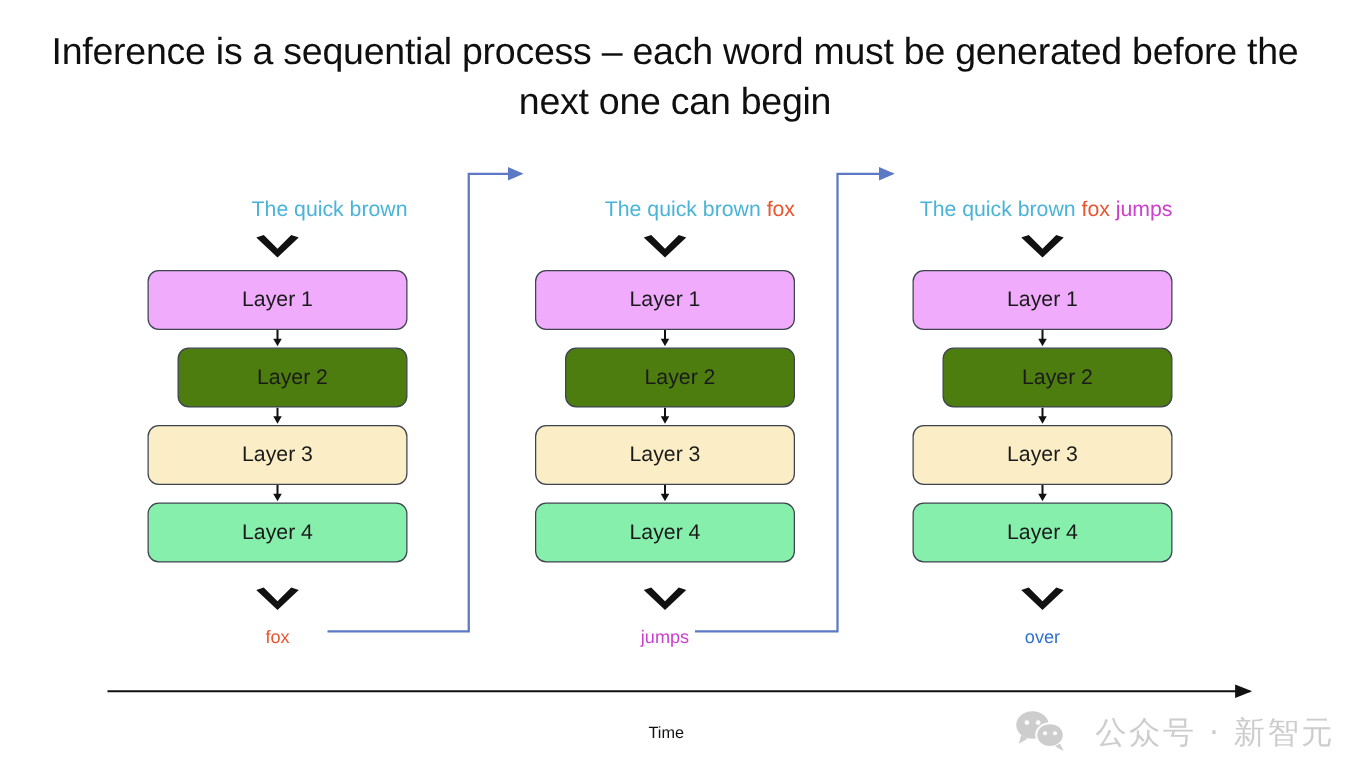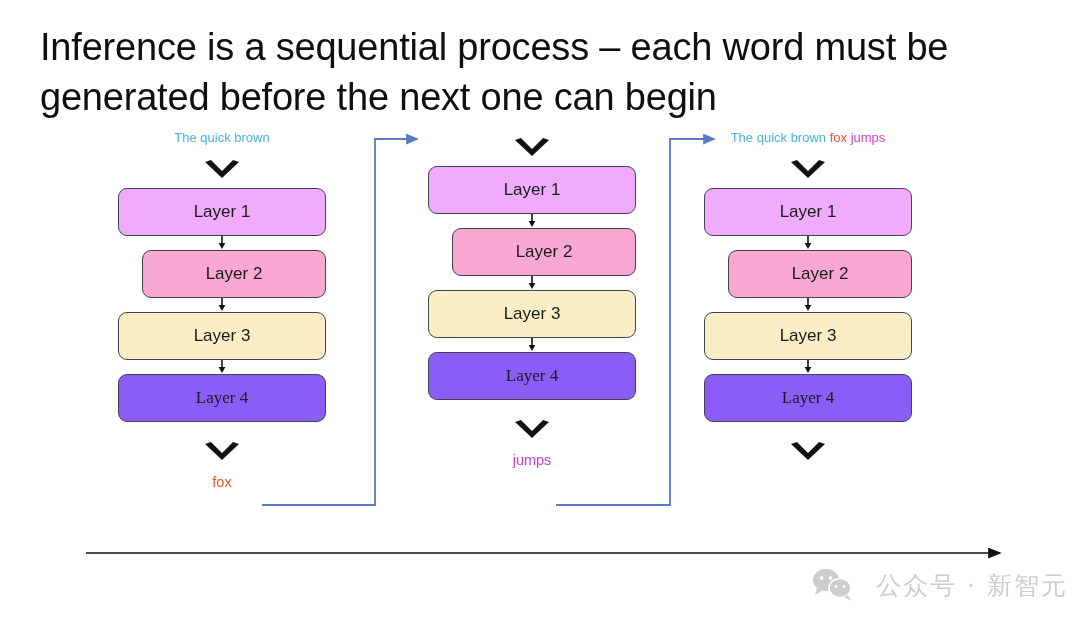--- a/index.html
+++ b/index.html
@@ -18,42 +18,44 @@
     width: 1080px;
     height: 620px;
   }
 
   
   .title {
     position: absolute;
     left: 40px;
     top: 22px;
     width: 1000px;
-    font-size: 38px;
+    text-align: center;
+    font-size: 30px;
     line-height: 1.32;
     color: #0f0f0f;
     letter-spacing: -0.2px;
   }
 
   
   .column {
     position: absolute;
     top: 130px;
     width: 208px;
   }
   .col-1 { left: 118px; }
   .col-2 { left: 428px; }
-  .col-3 { left: 704px; }
+  .col-3 { left: 730px; }
 
   .prompt {
     height: 22px;
-    text-align: center;
-    font-size: 13px;
+    text-align: right;
+    font-size: 17px;
     white-space: nowrap;
     color: #4ab3d8;
+    margin-top: 28px;
   }
   .tok-ctx   { color: #4ab3d8; }
   .tok-fox   { color: #e8552f; }
   .tok-jumps { color: #cc3fcc; }
   .tok-over  { color: #2f70d0; }
 
   .chev {
     height: 36px;
     display: flex;
     align-items: center;
@@ -69,23 +71,23 @@
     border: 1.4px solid #3d4450;
     border-radius: 9px;
     display: flex;
     align-items: center;
     justify-content: center;
     font-size: 17px;
     color: #1a1a1a;
     box-sizing: border-box;
   }
   .layer-1 { background: #f0abfc; }
-  .layer-2 { background: #f9a8d4; margin-left: 24px; }
+  .layer-2 { background: #4d7c0f; margin-left: 24px; }
   .layer-3 { background: #fbeec6; }
-  .layer-4 { background: #8b5cf6; font-family: Liberation Serif, serif; }
+  .layer-4 { background: #86efac; }
 
   .mini-arrow {
     height: 14px;
     display: flex;
     align-items: center;
     justify-content: center;
   }
   .mini-arrow svg { display: block; }
 
   .out-chev {
@@ -197,20 +199,24 @@
     </div>
     <div class="out-chev">
       <svg width="40" height="24" viewBox="0 0 40 24">
           <path d="M3 4 L20 20 L37 4 L31 2 L20 13 L9 2 Z" fill="#111111"></path>
         </svg>
     </div>
     <div class="output tok-fox">fox</div>
   </div>
 
   <div class="column col-2">
+    <div class="prompt">
+      <span class="tok-ctx">The quick brown</span>
+      <span class="tok-fox">fox</span>
+    </div>
     <div class="chev">
       <svg width="40" height="24" viewBox="0 0 40 24">
           <path d="M3 4 L20 20 L37 4 L31 2 L20 13 L9 2 Z" fill="#111111"></path>
         </svg>
     </div>
     <div class="stack">
       <div class="layer-box layer-1">
           <span>Layer 1</span>
         </div>
       <div class="mini-arrow">
@@ -290,40 +296,42 @@
         </div>
       <div class="layer-box layer-4">
           <span>Layer 4</span>
         </div>
     </div>
     <div class="out-chev">
       <svg width="40" height="24" viewBox="0 0 40 24">
           <path d="M3 4 L20 20 L37 4 L31 2 L20 13 L9 2 Z" fill="#111111"></path>
         </svg>
     </div>
+    <div class="output tok-over">over</div>
   </div>
 
   <svg class="connector">
     <defs>
       <marker id="fbhead" markerWidth="8" markerHeight="8" refX="6" refY="3" orient="auto">
         <path d="M0 0 L7 3 L0 6 Z" fill="#5b79c4"></path>
       </marker>
     </defs>
     <path d="M262 505 L375 505 L375 139 L417 139" fill="none" stroke="#5b79c4" stroke-width="1.8" marker-end="url(#fbhead)"></path>
     <path d="M556 505 L670 505 L670 139 L714 139" fill="none" stroke="#5b79c4" stroke-width="1.8" marker-end="url(#fbhead)"></path>
   </svg>
 
   <svg class="time-axis">
     <defs>
       <marker id="axhead" markerWidth="9" markerHeight="9" refX="7" refY="3.2" orient="auto">
         <path d="M0 0 L8 3.2 L0 6.4 Z" fill="#111111"></path>
       </marker>
     </defs>
     <line x1="86" y1="13" x2="1000" y2="13" stroke="#111111" stroke-width="1.7" marker-end="url(#axhead)"></line>
   </svg>
+  <div class="time-label">Time</div>
 
   <div class="watermark">
     <svg width="42" height="34" viewBox="0 0 42 34">
       <ellipse cx="14" cy="12" rx="13" ry="11" fill="#c9c9c9"></ellipse>
       <path d="M5 20 L3 27 L10 23 Z" fill="#c9c9c9"></path>
       <circle cx="9.5" cy="10" r="1.9" fill="#ffffff"></circle>
       <circle cx="18.5" cy="10" r="1.9" fill="#ffffff"></circle>
       <ellipse cx="28" cy="20" rx="11" ry="9.5" fill="#c9c9c9" stroke="#ffffff" stroke-width="1.6"></ellipse>
       <path d="M36 27 L39 33 L32 29 Z" fill="#c9c9c9"></path>
       <circle cx="24" cy="18.5" r="1.6" fill="#ffffff"></circle>

